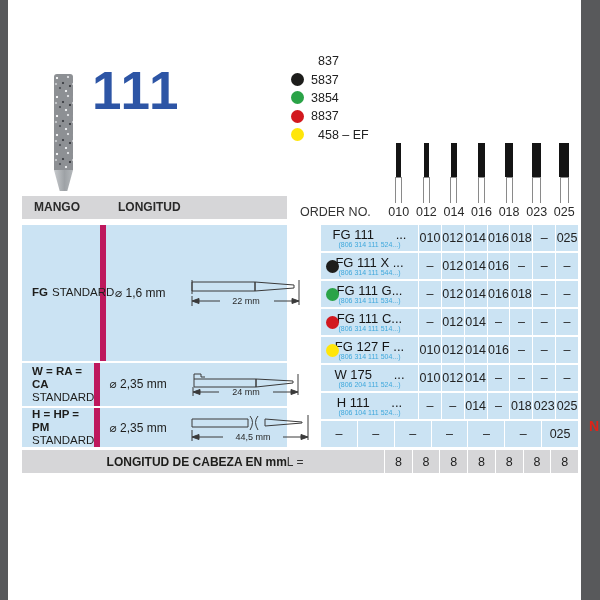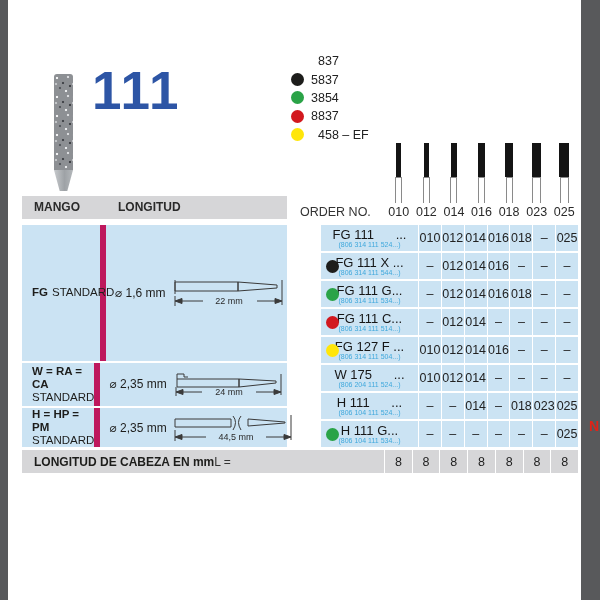--- a/index.html
+++ b/index.html
@@ -55,38 +55,38 @@
   .tbody{position:relative;height:222px;}
   .groups{position:absolute;left:0;top:0;width:265px;height:222px;display:flex;
           flex-direction:column;gap:2px;}
   .group{background:#cbe3f3;display:flex;}
   .g0{height:138px;} .g1{height:44px;} .g2{flex:1;}
   .g-mango{width:84px;border-right:6px solid #be185d;box-sizing:border-box;display:flex;
            flex-direction:column;justify-content:center;padding-left:10px;font-size:11.5px;line-height:13px;}
   .g-mango b{font-weight:bold;}
   .g-rest{margin-left:4px;}
   .g-long{flex:1;display:flex;align-items:center;padding-left:9px;overflow:visible;}
-  .dia{font-size:12px;margin-right:5px;white-space:nowrap;}
+  .dia{font-size:12px;margin-right:22px;white-space:nowrap;}
   .diagram{flex:0 0 auto;}
   .diagram line,.diagram path,.diagram rect,.diagram polygon{vector-effect:non-scaling-stroke;}
   .diagram text{font-family:"Liberation Sans",sans-serif;font-size:9px;fill:#2a2a2a;}
 
   .rows{position:absolute;left:267px;top:0;width:289px;display:flex;flex-direction:column;gap:2px;}
   .row{height:26px;display:flex;gap:1px;padding-left:32px;}
   .c-order{width:97px;background:#cbe3f3;position:relative;display:flex;flex-direction:column;
            align-items:center;justify-content:center;}
   .row-dot{position:absolute;left:5px;top:6.5px;width:13px;height:13px;border-radius:50%;}
   .order-label{font-size:13px;white-space:pre;line-height:13px;color:#161616;}
   .order-code{font-size:7px;line-height:8px;white-space:nowrap;}
   .c-size{flex:1;background:#cbe3f3;display:flex;align-items:center;justify-content:center;
           font-size:12.5px;color:#222;}
 
   .tfoot{margin-top:3px;height:23px;display:flex;gap:1px;}
   .f-bar{width:362px;background:#d6d6d8;display:flex;align-items:center;
-         justify-content:flex-start;padding:0 8px 0 12px;box-sizing:border-box;}
+         justify-content:center;padding:0 8px 0 12px;box-sizing:border-box;}
   .f-label{font-size:12px;font-weight:bold;color:#1d1d1b;}
   .f-l{font-size:12px;color:#333;}
   .f-cell{flex:1;background:#d6d6d8;display:flex;align-items:center;justify-content:center;
           font-size:12.5px;color:#222;}
 
   .new-marker{position:absolute;left:589px;top:418px;font-size:14px;font-weight:bold;
               color:#e02318;z-index:5;}
 </style>
 </head>
 <body>
@@ -342,25 +342,20 @@
             </div>
             <div class="c-size">–</div>
             <div class="c-size">–</div>
             <div class="c-size">014</div>
             <div class="c-size">–</div>
             <div class="c-size">018</div>
             <div class="c-size">023</div>
             <div class="c-size">025</div>
           </div>
           <div class="row">
-            <div class="c-order">
-              <span class="row-dot" style="background: rgb(42, 163, 71);"></span>
-              <div class="order-label">H 111 G...</div>
-              <div class="order-code" style="color: rgb(63, 168, 220);">(806 104 111 534...)</div>
-            </div>
             <div class="c-size">–</div>
             <div class="c-size">–</div>
             <div class="c-size">–</div>
             <div class="c-size">–</div>
             <div class="c-size">–</div>
             <div class="c-size">–</div>
             <div class="c-size">025</div>
           </div>
         </div>
     </div>

